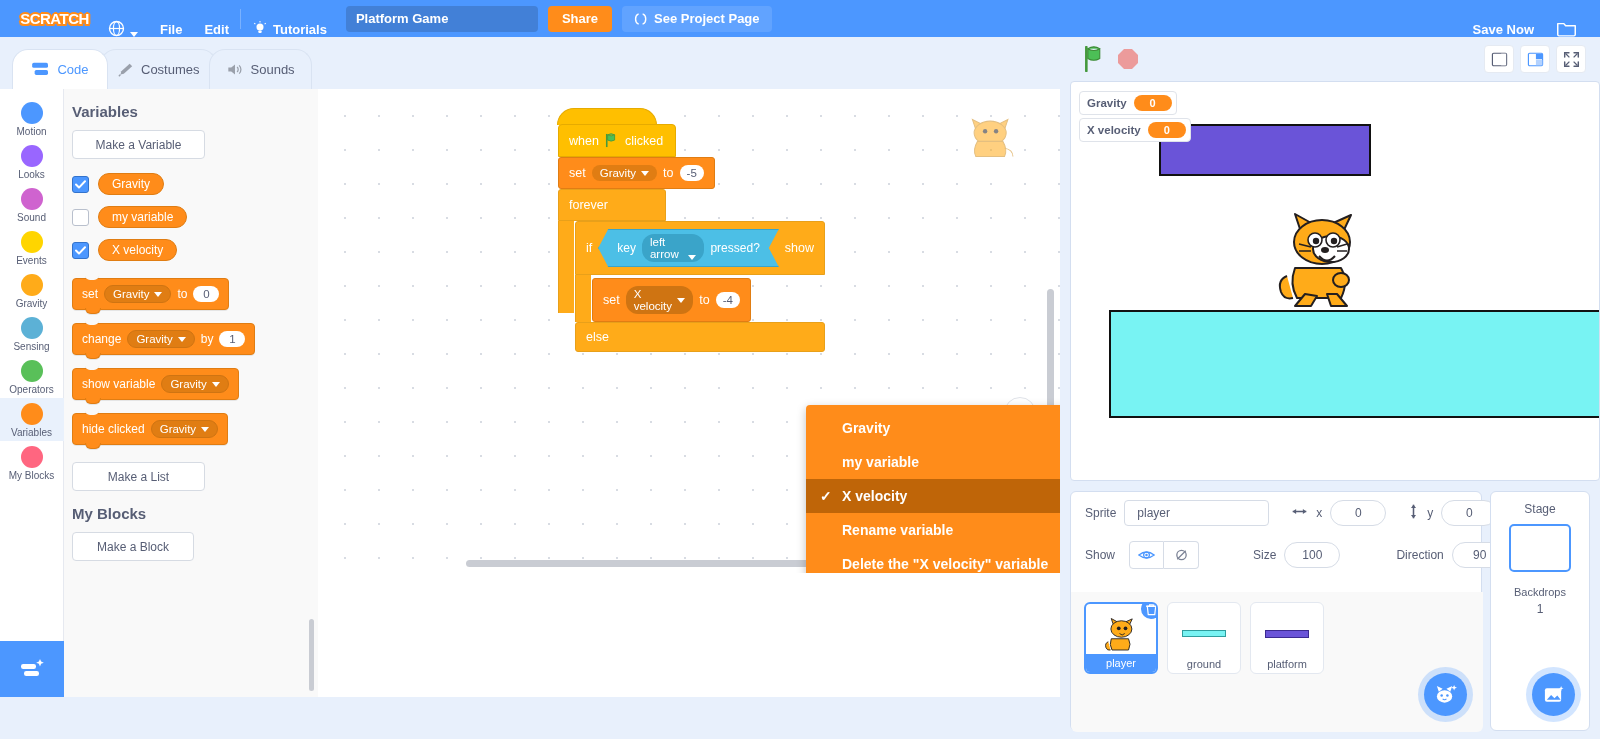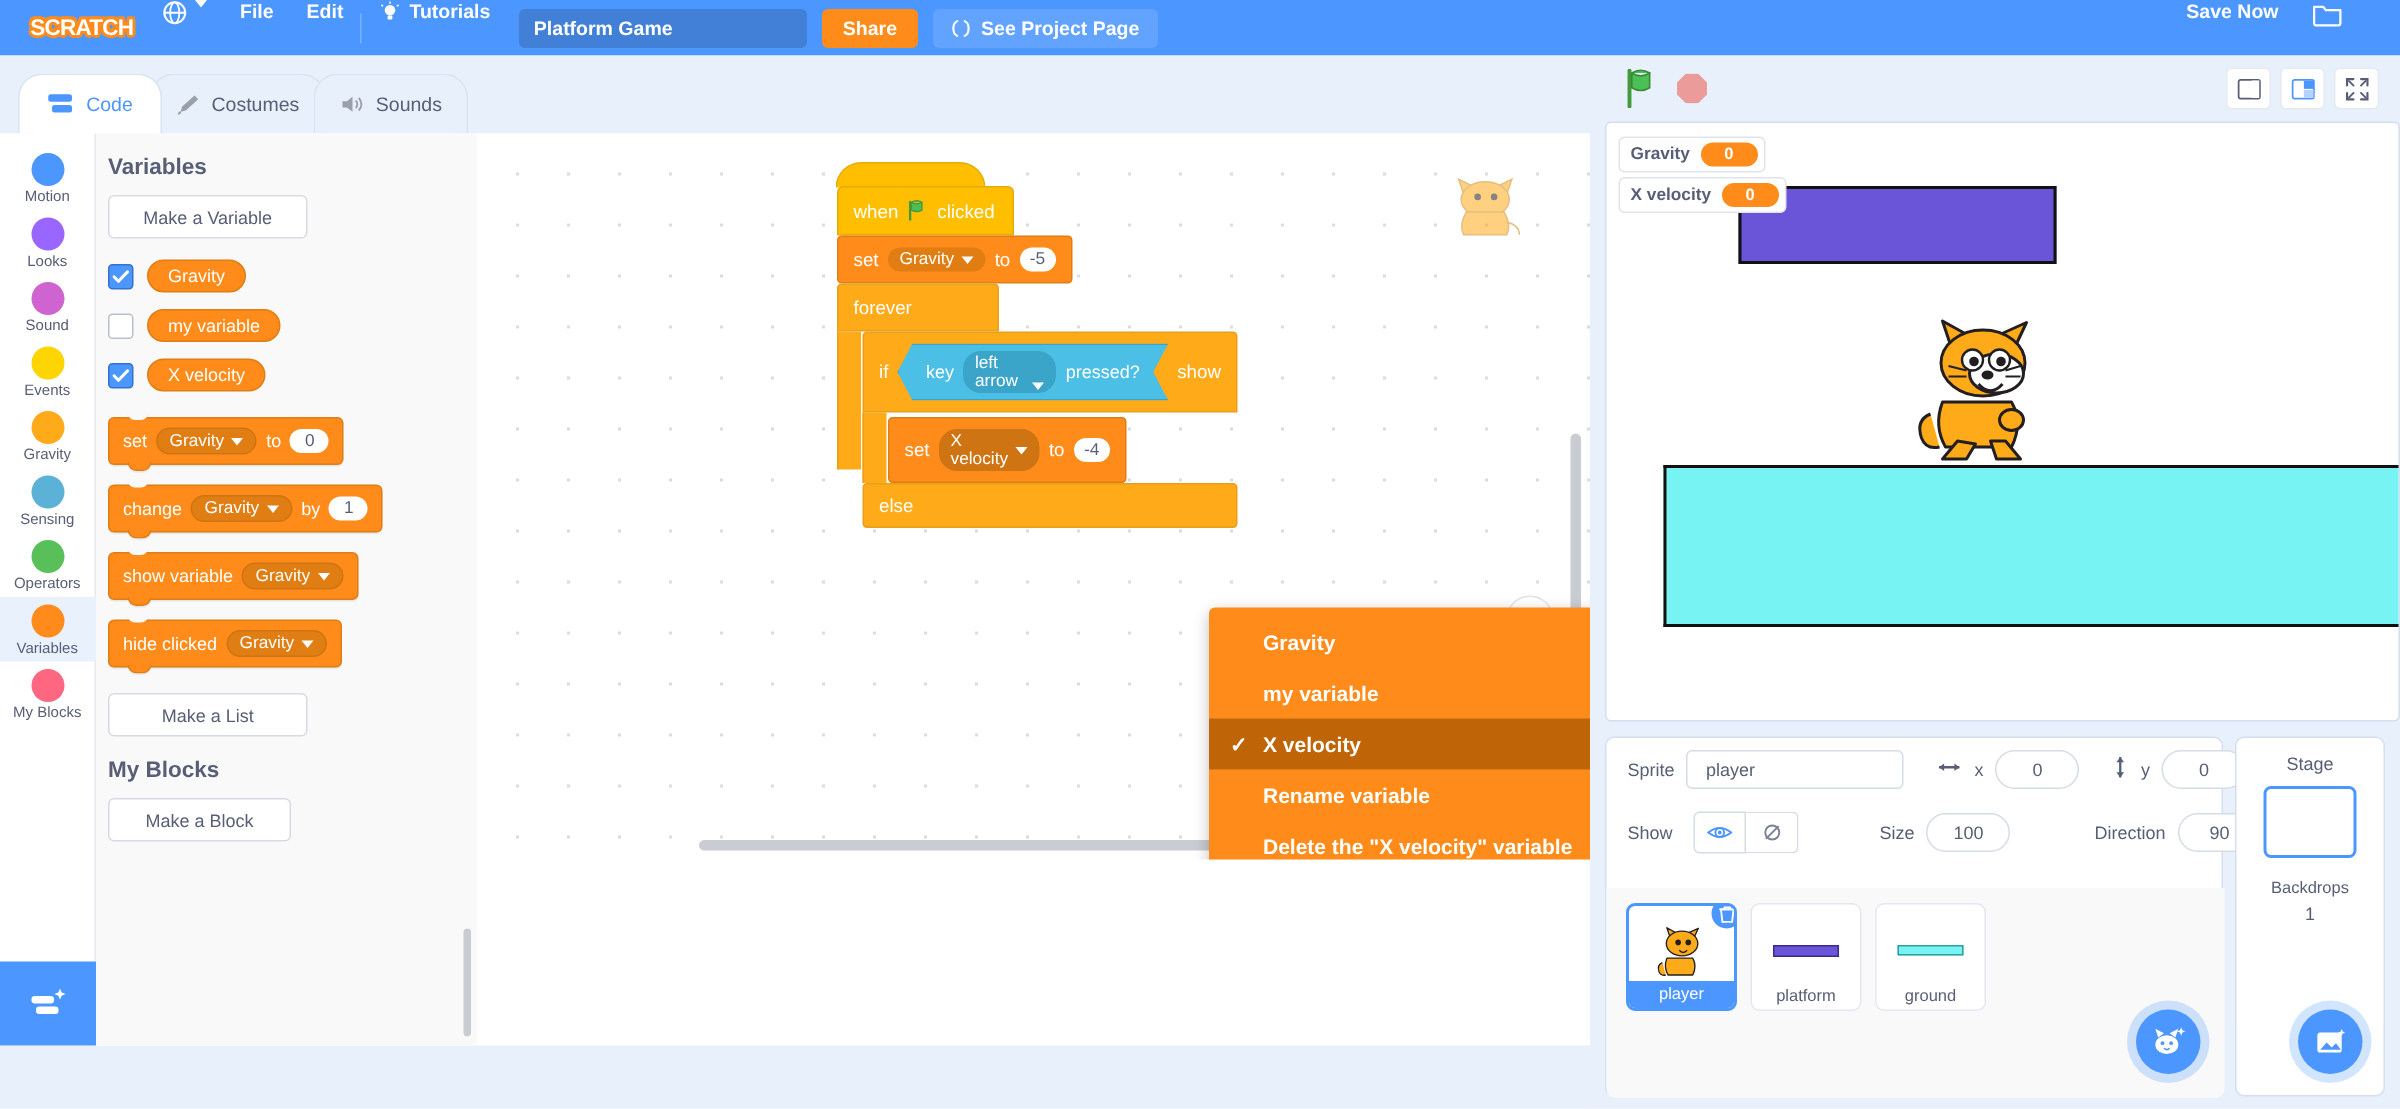--- a/index.html
+++ b/index.html
@@ -22,21 +22,21 @@
     display: flex; align-items: center; justify-content: center;
   }
   .logo-text {
     font-size: 15px; font-weight: bold; color: #fff;
     letter-spacing: -0.5px;
     text-shadow: -1.5px -1.5px 0 #ff8c1a, 1.5px -1.5px 0 #ff8c1a,
                  -1.5px 1.5px 0 #ff8c1a, 1.5px 1.5px 0 #ff8c1a,
                  0 -2px 0 #ff8c1a, 0 2px 0 #ff8c1a, -2px 0 0 #ff8c1a, 2px 0 0 #ff8c1a;
   }
   .mb-item {
-    display: flex; align-items: flex-start; gap: 5px;
+    display: flex; align-items: flex-end; gap: 5px;
     padding: 0 11px; height: 37px; cursor: pointer;
   }
   .mb-sep { width: 1px; height: 20px; background: rgba(255,255,255,0.25); }
   .caret-dn {
     width: 0; height: 0; border-left: 4px solid transparent;
     border-right: 4px solid transparent; border-top: 5px solid #fff;
   }
   .proj-title {
     margin-left: 8px; width: 192px; height: 26px; border-radius: 4px;
     background: #4280d7; color: #fff; border: none; outline: none;
@@ -46,21 +46,21 @@
   .share-btn {
     margin-left: 10px; background: #ff8c1a; color: #fff; border: none;
     border-radius: 4px; height: 26px; padding: 0 14px; cursor: pointer;
     font-size: 13px; font-weight: bold; font-family: "Liberation Sans", sans-serif;
   }
   .seeproj {
     margin-left: 10px; background: rgba(255,255,255,0.12); border-radius: 4px;
     height: 26px; display: flex; align-items: center; gap: 6px;
     padding: 0 12px; cursor: pointer; font-size: 13px;
   }
-  .mb-right { margin-left: auto; display: flex; align-items: center; padding-right: 27px; }
+  .mb-right { margin-left: auto; display: flex; align-items: center; padding-right: 12px; }
   .user-avatar {
     width: 26px; height: 26px; border-radius: 5px; background: #fff;
     padding: 2px; margin-right: 7px; overflow: hidden;
   }
   .avatar-inner {
     width: 100%; height: 100%; border-radius: 3px;
     background: linear-gradient(#2b3a6b 0%, #2b3a6b 45%, #e8491d 46%, #f7f3ee 100%);
     position: relative; font-size: 7px; color: #fff; text-align: center;
     font-weight: bold; line-height: 9px;
   }
@@ -830,26 +830,26 @@
               <path d="M24 66 q-6 16 2 30 h44 q8 -16 0 -30 z" fill="#ffab19"></path>
               <path d="M16 74 q-10 4 -6 16 q3 8 12 6" fill="#ffab19"></path>
             </g>
             <circle cx="44" cy="38" r="5" fill="#231f20"></circle>
               <circle cx="62" cy="38" r="5" fill="#231f20"></circle>
             <path d="M46 52 q7 8 14 0" fill="none" stroke="#231f20" stroke-width="2.4"></path>
           </svg>
           <span class="nm">player</span>
         </div>
         <div class="sprite-card">
+          <div style="width:44px;height:7px;background:#78f3f3;border:1px solid #2f9e9e;margin-top:20px;"></div>
+          <span class="nm">ground</span>
+        </div>
+        <div class="sprite-card">
           <div style="width:44px;height:8px;background:#6a54d8;border:1px solid #3b2a90;margin-top:20px;"></div>
           <span class="nm">platform</span>
-        </div>
-        <div class="sprite-card">
-          <div style="width:44px;height:7px;background:#78f3f3;border:1px solid #2f9e9e;margin-top:20px;"></div>
-          <span class="nm">ground</span>
         </div>
       </div>
 
       <div class="add-sprite-btn">
         <svg width="23" height="22" viewBox="0 0 24 23">
           <path d="M5 8 L3 2 L9 5 Z M17 8 L19 2 L13 5 Z" fill="#fff"></path>
           <ellipse cx="11" cy="13" rx="8" ry="6.5" fill="#fff"></ellipse>
           <circle cx="8" cy="12" r="1.3" fill="#4c97ff"></circle>
             <circle cx="14" cy="12" r="1.3" fill="#4c97ff"></circle>
           <path d="M9 15.5 q2 2 4 0" fill="none" stroke="#4c97ff" stroke-width="1.1"></path>

